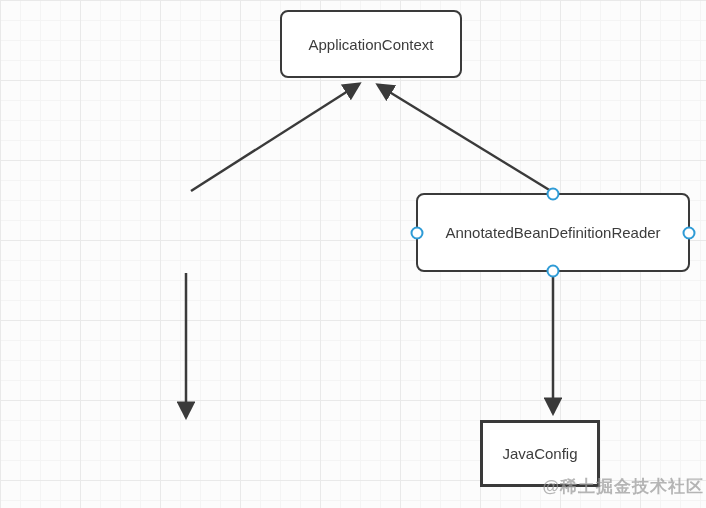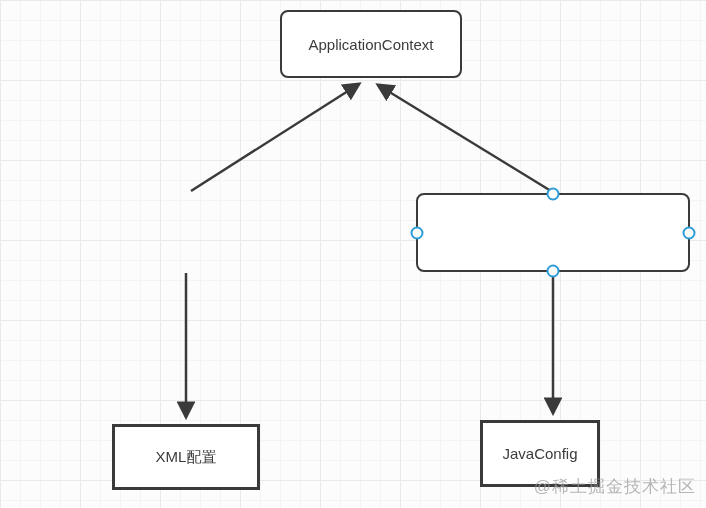--- a/index.html
+++ b/index.html
@@ -64,28 +64,29 @@
     width: 706px;
     height: 508px;
     z-index: 1;
   }
   svg.edges line {
     stroke: #3a3a3a;
     stroke-width: 2.5;
   }
   .watermark {
     position: absolute;
-    right: 10px;
+    right: 2px;
     bottom: 10px;
     font-size: 17px;
     color: #9a9a9a;
     opacity: 0.72;
     z-index: 5;
     letter-spacing: 1px;
     pointer-events: none;
+    font-weight: bold;
   }
 </style>
 </head>
 <body>
 
 <div class="canvas">
 
   <svg class="edges">
     <defs>
       <marker id="arrow" viewBox="0 0 12 12" refX="10" refY="6" markerWidth="7.5" markerHeight="7.5" orient="auto-start-reverse">
@@ -97,29 +98,27 @@
     <line x1="186" y1="273" x2="186" y2="417" marker-end="url(#arrow)"></line>
     <line x1="553" y1="273" x2="553" y2="413" marker-end="url(#arrow)"></line>
   </svg>
 
   <div class="node rounded" id="node-application-context">
     <span>ApplicationContext</span>
   </div>
 
 
   <div class="node rounded" id="node-annotated-reader">
+    <span>AnnotatedBeanDefinitionReader</span>
     <span class="handle top"></span>
     <span class="handle left"></span>
     <span class="handle right"></span>
     <span class="handle bottom"></span>
   </div>
 
-  <div class="node square" id="node-xml-config">
-    <span>XML配置</span>
-  </div>
 
   <div class="node square" id="node-java-config">
     <span>JavaConfig</span>
   </div>
 
   <div class="watermark">@稀土掘金技术社区</div>
 
 </div>
 
 </body></html>

